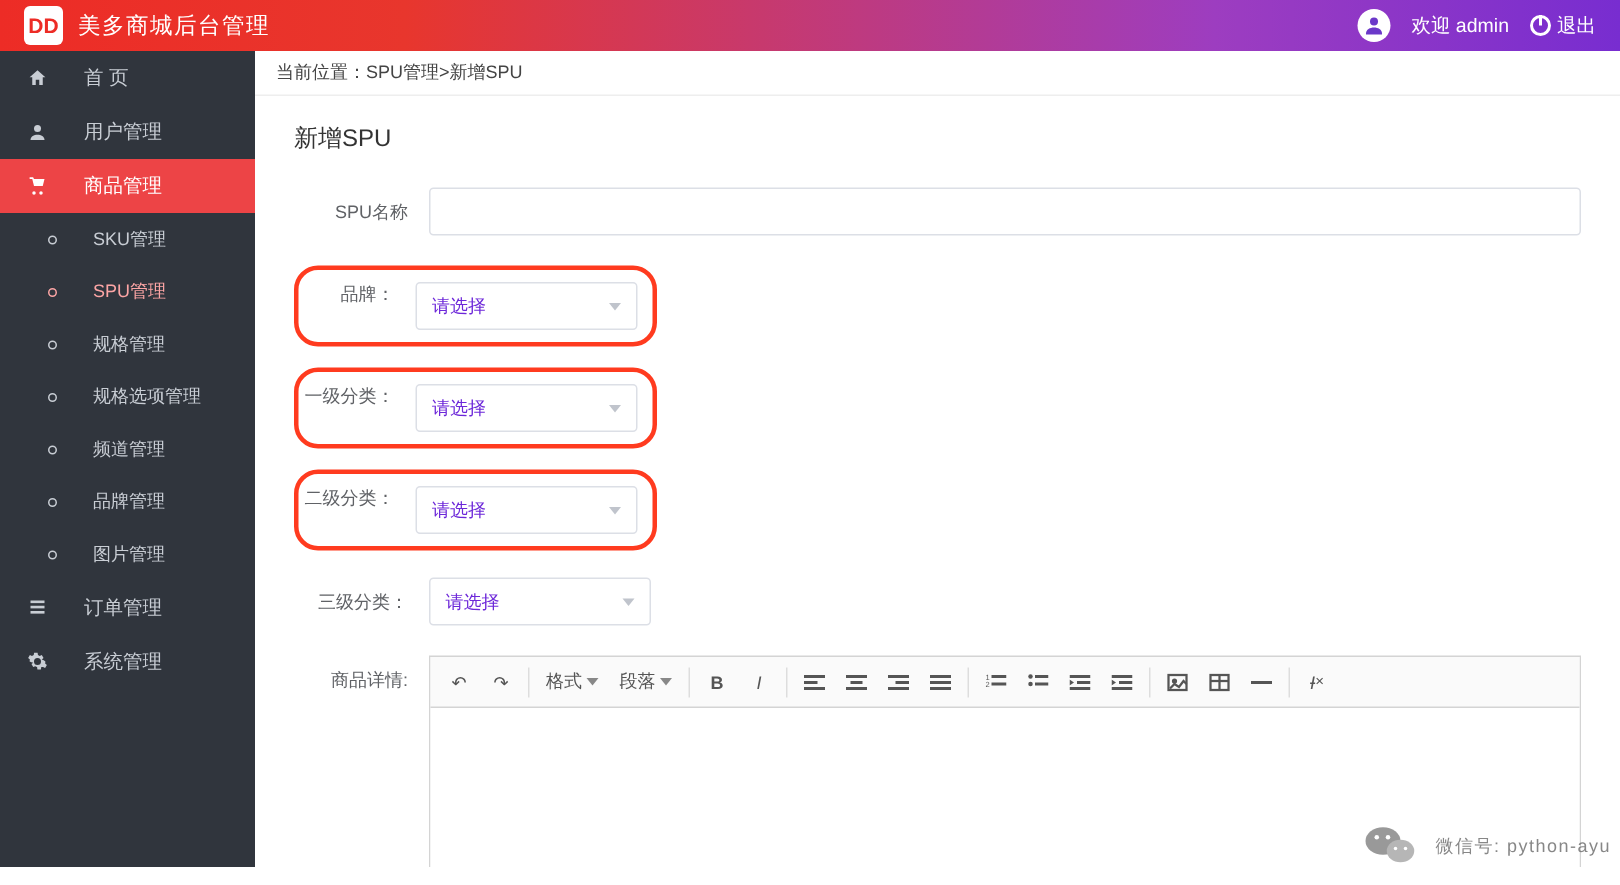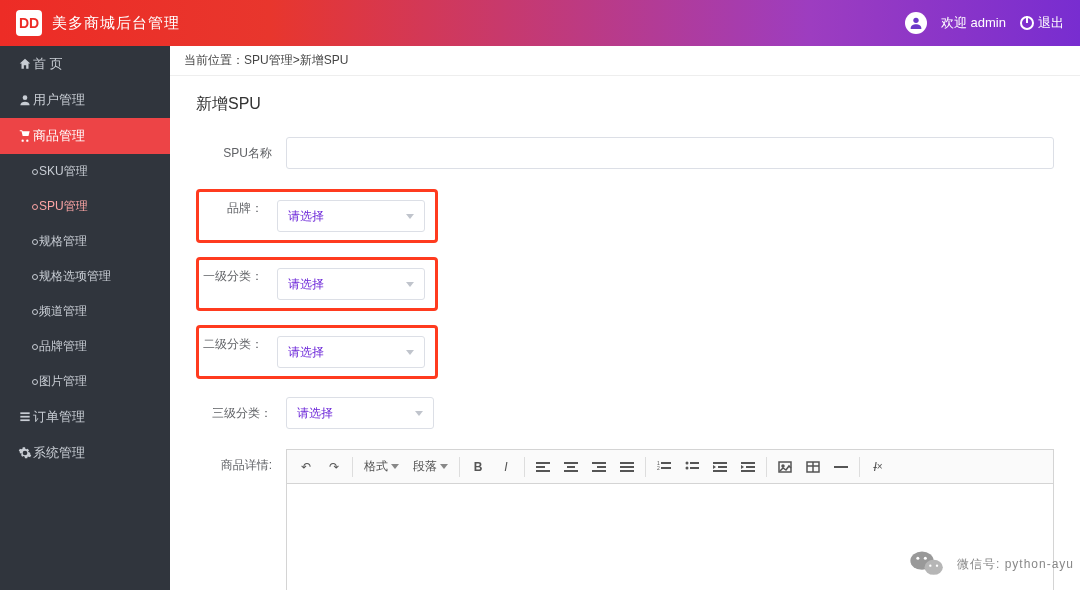--- a/index.html
+++ b/index.html
@@ -1,19 +1,19 @@
 <!DOCTYPE html>
 <html><head>
   <meta charset="utf-8">
   <style>
     * { margin: 0; padding: 0; box-sizing: border-box; }
     body { font-family: "Microsoft YaHei", Arial, sans-serif; font-size: 13px; color: #333; width: 1080px; height: 590px; overflow: hidden; position: relative; }
     
     .header {
-      height: 46px;
+      height: 34px;
       background: linear-gradient(90deg, #ed2c26 0%, #e8362d 25%, #9d3dc0 75%, #782dd0 100%);
       display: flex;
       align-items: center;
       padding: 0 16px;
       color: #fff;
     }
     .logo {
       width: 26px; height: 26px;
       background: #fff;
       border-radius: 4px;
@@ -40,21 +40,21 @@
     .sidebar {
       width: 170px;
       background: #30353d;
       color: #c8cdd4;
       flex-shrink:0;
       overflow-y:auto;
     }
     .nav-item {
       display:flex; align-items:center;
       padding: 9px 18px;
-      gap: 1px;
+      gap: 24px;
       cursor:pointer;
       font-size:13px;
     }
     .nav-item.active { background: #ed4446; color:#fff; }
     .nav-item.sub { padding-left: 32px; font-size:12px; }
     .nav-item.sub.active { background:transparent; color:#fca5a5; }
     .nav-icon { width:14px; height:14px; display:flex; align-items:center; justify-content:center; flex-shrink:0; }
     .bullet { width:6px; height:6px; border:1.5px solid currentColor; border-radius:50%; display:inline-block; }
     
     .main { flex:1; background:#fff; overflow-y:auto; position:relative; }
@@ -75,21 +75,21 @@
     .select {
       width:148px; height:32px; border:1px solid #dcdfe6; border-radius:3px;
       display:flex; align-items:center; padding:0 10px; font-size:12px; color:#6d28d9;
       position:relative; cursor:pointer; background:#fff;
       justify-content: space-between;
     }
     .chevron { width:0; height:0; border-left:4px solid transparent; border-right:4px solid transparent; border-top:5px solid #c0c4cc; }
     
     .highlight-box {
       border:3px solid #ff3b1f;
-      border-radius:4px;
+      border-radius:16px;
       padding: 8px 10px 8px 0;
       display:inline-flex;
       margin-bottom: 14px;
     }
     .highlight-box .form-label { width:78px; }
     
     .editor-wrap { display:flex; align-items:flex-start; }
     .editor-label { width:90px; text-align:right; padding-right:14px; font-size:12px; color:#606266; padding-top:8px; }
     .editor {
       flex:1; max-width: 800px;

